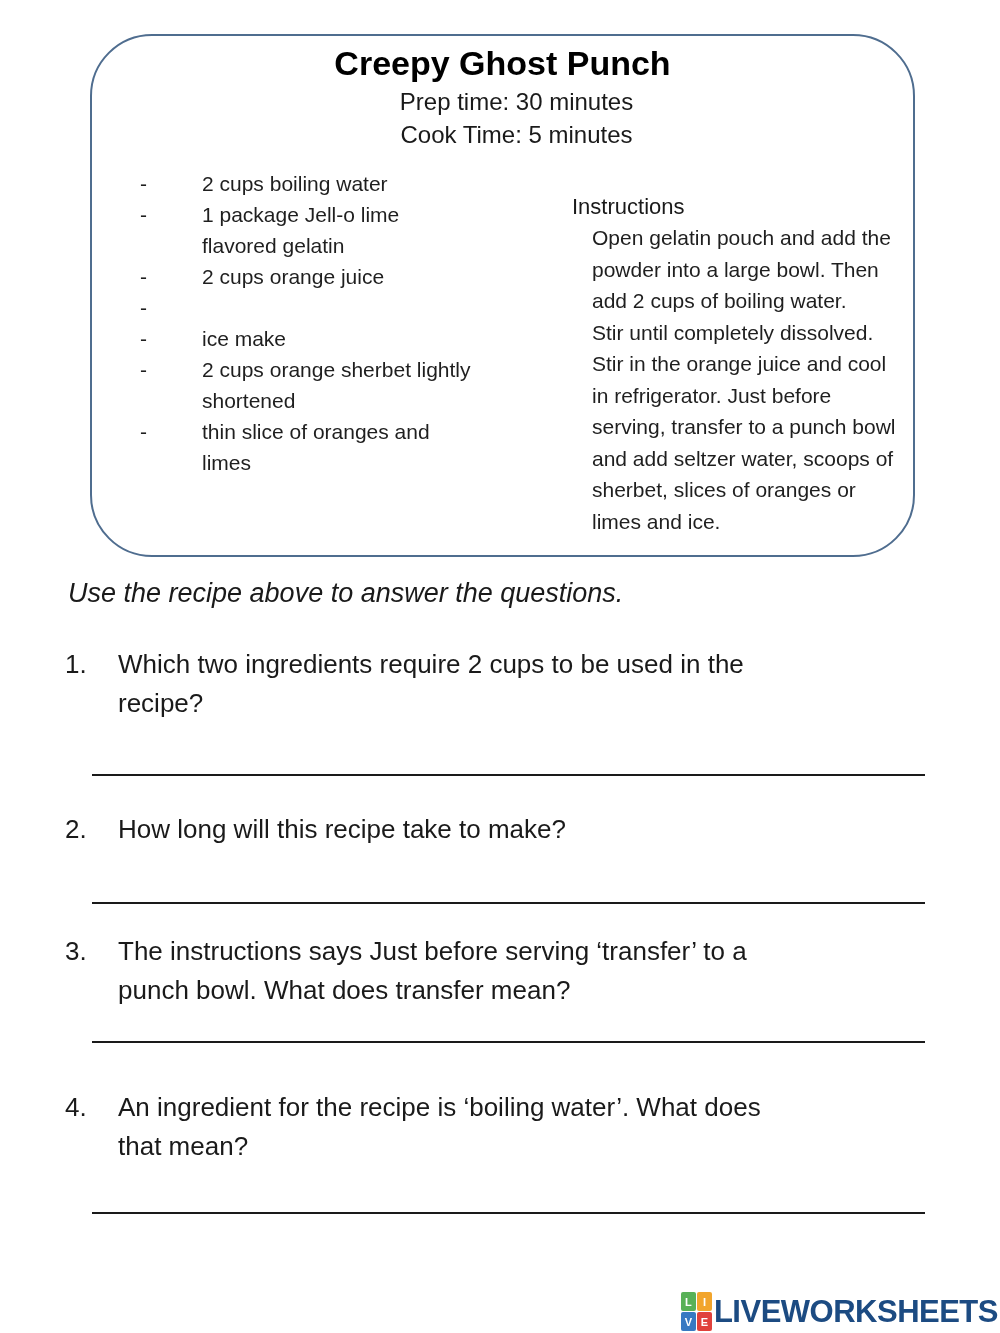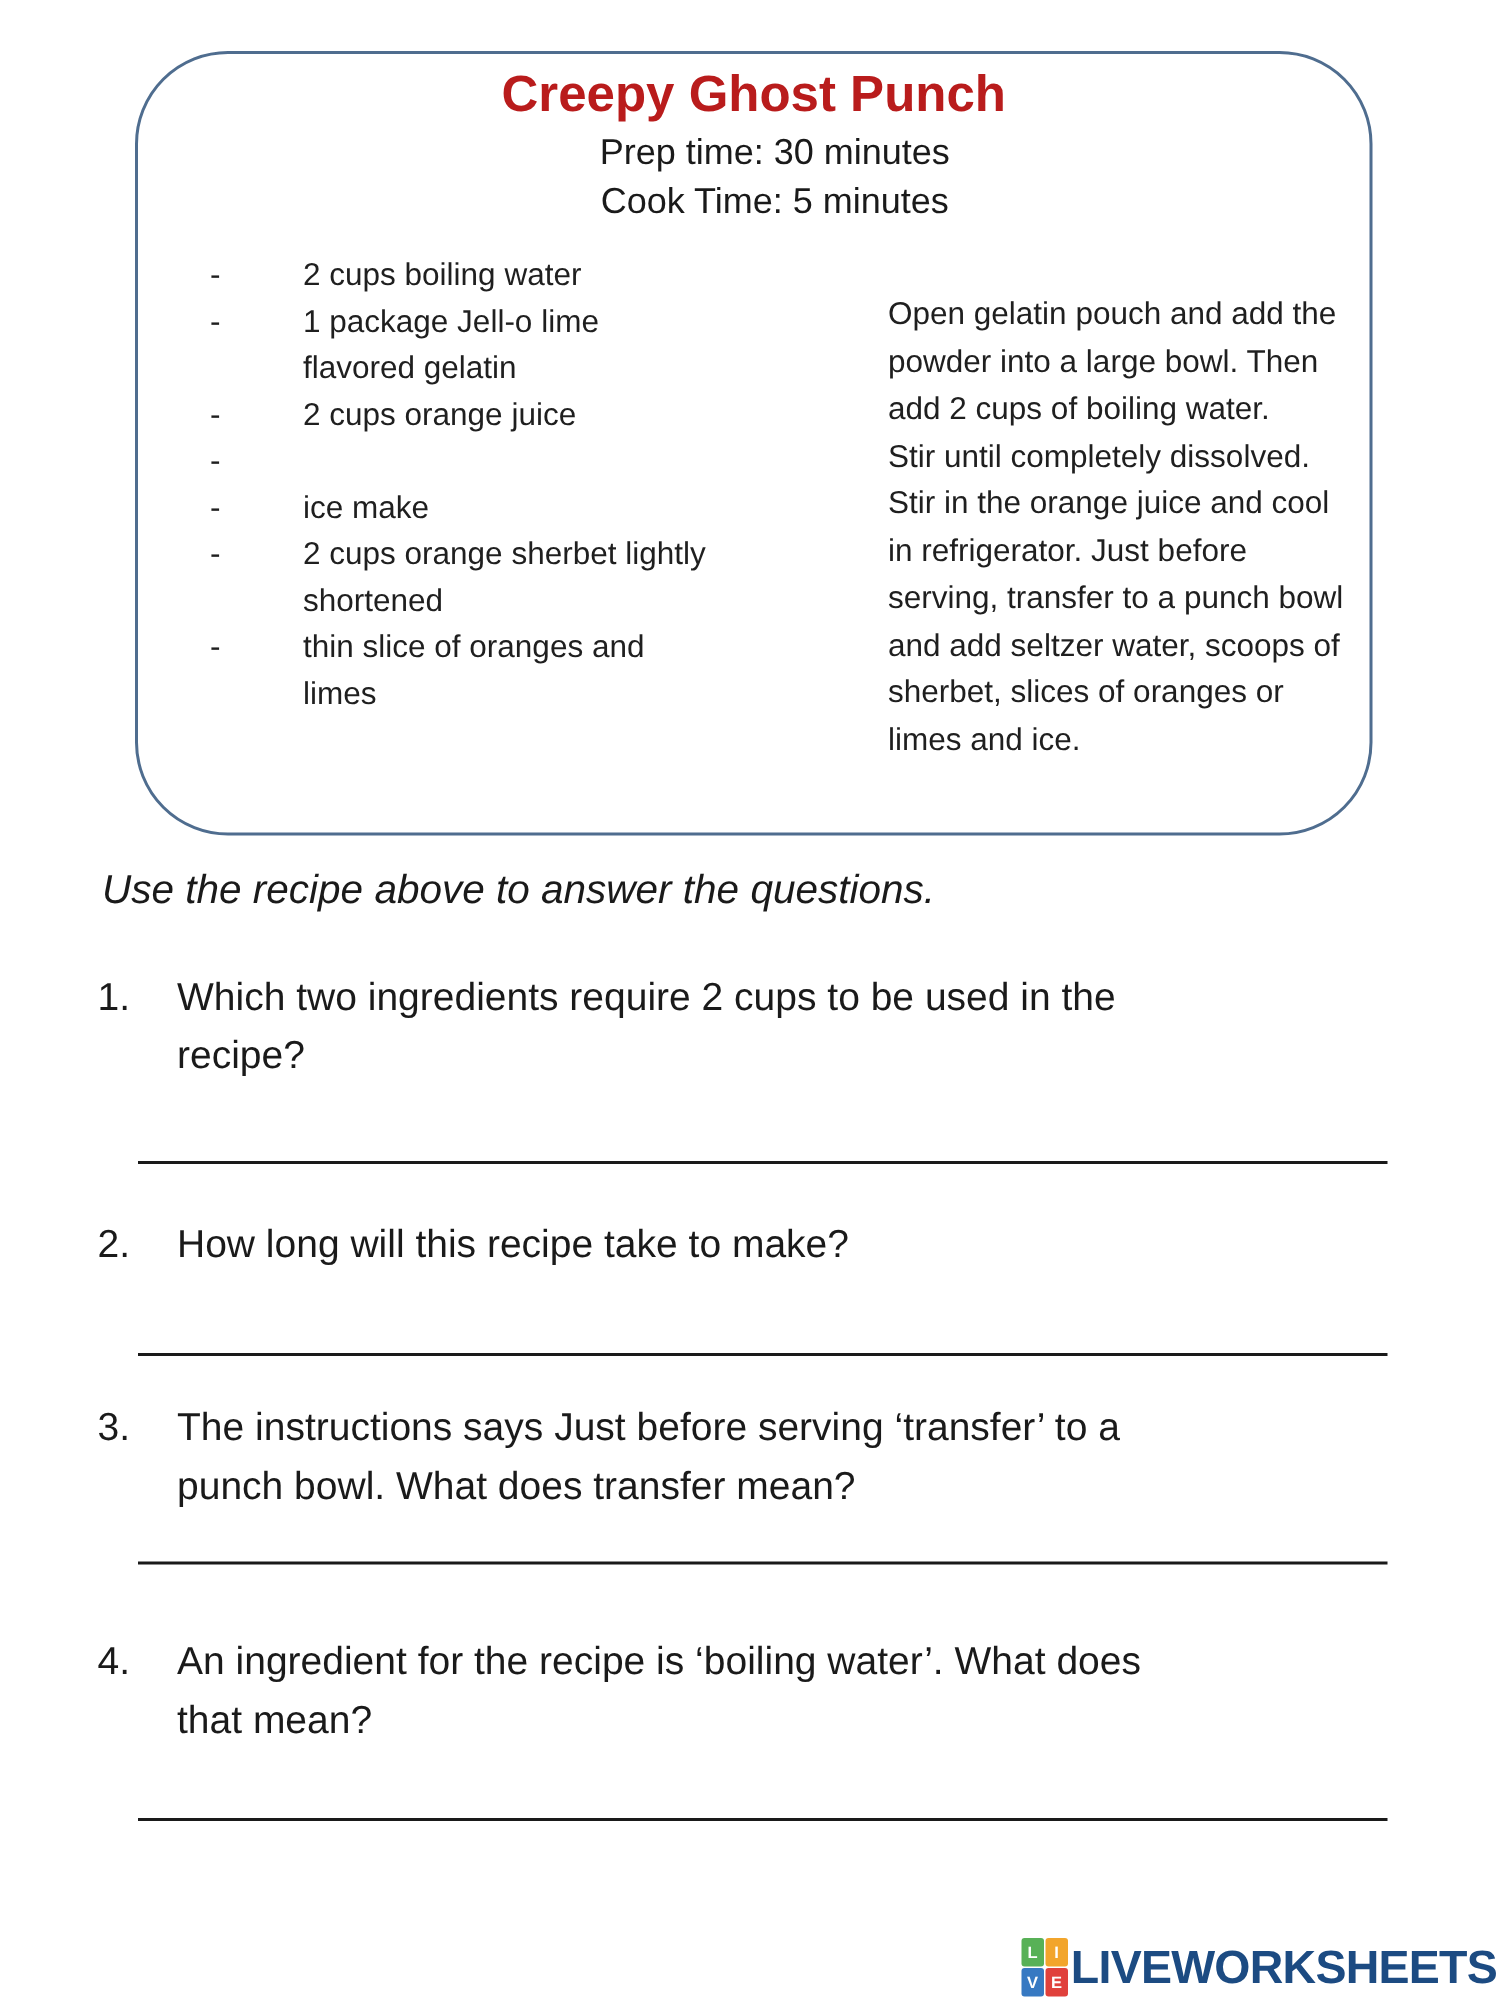--- a/index.html
+++ b/index.html
@@ -19,21 +19,21 @@
     width: 825px; height: 523px;
     border: 2px solid #4f6d8f;
     border-radius: 62px;
     background: #ffffff;
   }
   .card-title {
     text-align: center;
     margin-top: 8px;
     font-size: 34px;
     font-weight: 700;
-    color: #b91c1c;
+    color: #000000;
   }
   .card-subtitle {
     text-align: center;
     font-size: 24px;
     margin-top: 5px;
     color: #1a1a1a;
     padding-left: 28px;
   }
 
   .ingredients {
@@ -179,20 +179,21 @@
 shortened</span>
     </div>
     <div class="ing-row">
       <span class="ing-dash">-</span>
       <span class="ing-text">thin slice of oranges and
 limes</span>
     </div>
   </div>
 
   <div class="instructions">
+    <div class="section-heading">Instructions</div>
     <div class="instr-text">Open gelatin pouch and add the
 powder into a large bowl. Then
 add 2 cups of boiling water.
 Stir until completely dissolved.
 Stir in the orange juice and cool
 in refrigerator. Just before
 serving, transfer to a punch bowl
 and add seltzer water, scoops of
 sherbet, slices of oranges or
 limes and ice.</div>

